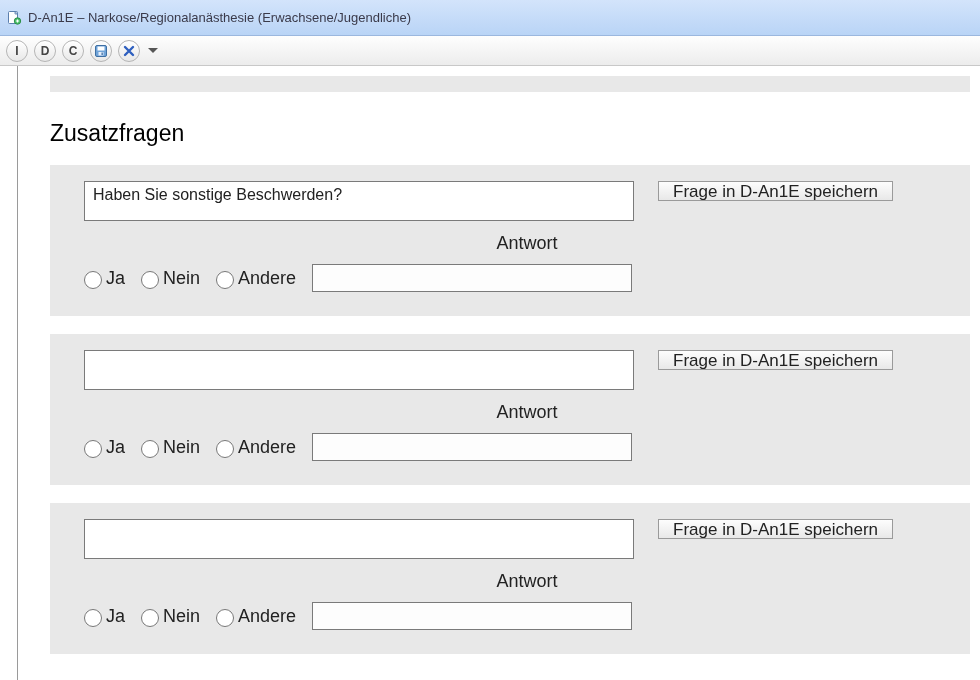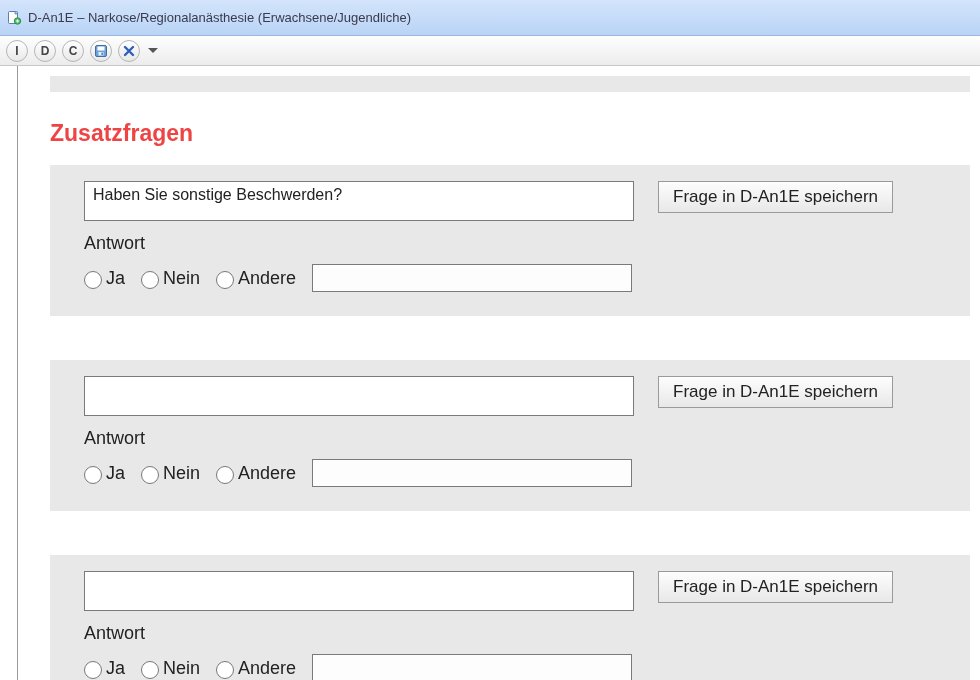--- a/index.html
+++ b/index.html
@@ -85,62 +85,63 @@
     overflow:hidden;
     position:relative;
   }
   .topstub {
     height: 16px;
     background:#e8e8e8;
     margin: 0 0 28px 0;
   }
 
   h2.section {
-    color:#ef4444;
+    color:#000000;
     font-size: 23px;
-    font-weight:700;
+    font-weight:400;
     margin: 0 0 18px 0;
   }
 
   .qblock {
     background:#e8e8e8;
     padding: 16px 0 24px 34px;
-    margin-bottom: 44px;
+    margin-bottom: 18px;
   }
   .qrow {
     display:flex;
     align-items:flex-start;
     gap: 24px;
     margin-bottom: 12px;
   }
   .qinput {
     width: 550px;
     height: 40px;
     border:1px solid #7a7a7a;
     background:#fff;
     padding: 4px 8px;
     font-size:16px;
     color:#222;
     resize:none;
     font-family:inherit;
   }
   .savebtn {
-    height: 32px;
+    height: 20px;
     padding: 0 14px;
     background: linear-gradient(#fdfdfd,#e8e8e8);
     border:1px solid #9a9a9a;
     font-size:17px;
     color:#222;
     cursor:pointer;
     font-family:inherit;
     text-align:center;
   }
   .anslabel {
     font-size:18px;
     margin-bottom:10px;
+    text-align:center;
   }
   .ansrow {
     display:flex;
     align-items:center;
     gap: 10px;
     font-size:18px;
   }
   .ropt { display:flex; align-items:flex-end; gap:4px; margin-right:6px; }
   .ropt input[type=radio]{
     width:18px; height:18px; margin:0;

